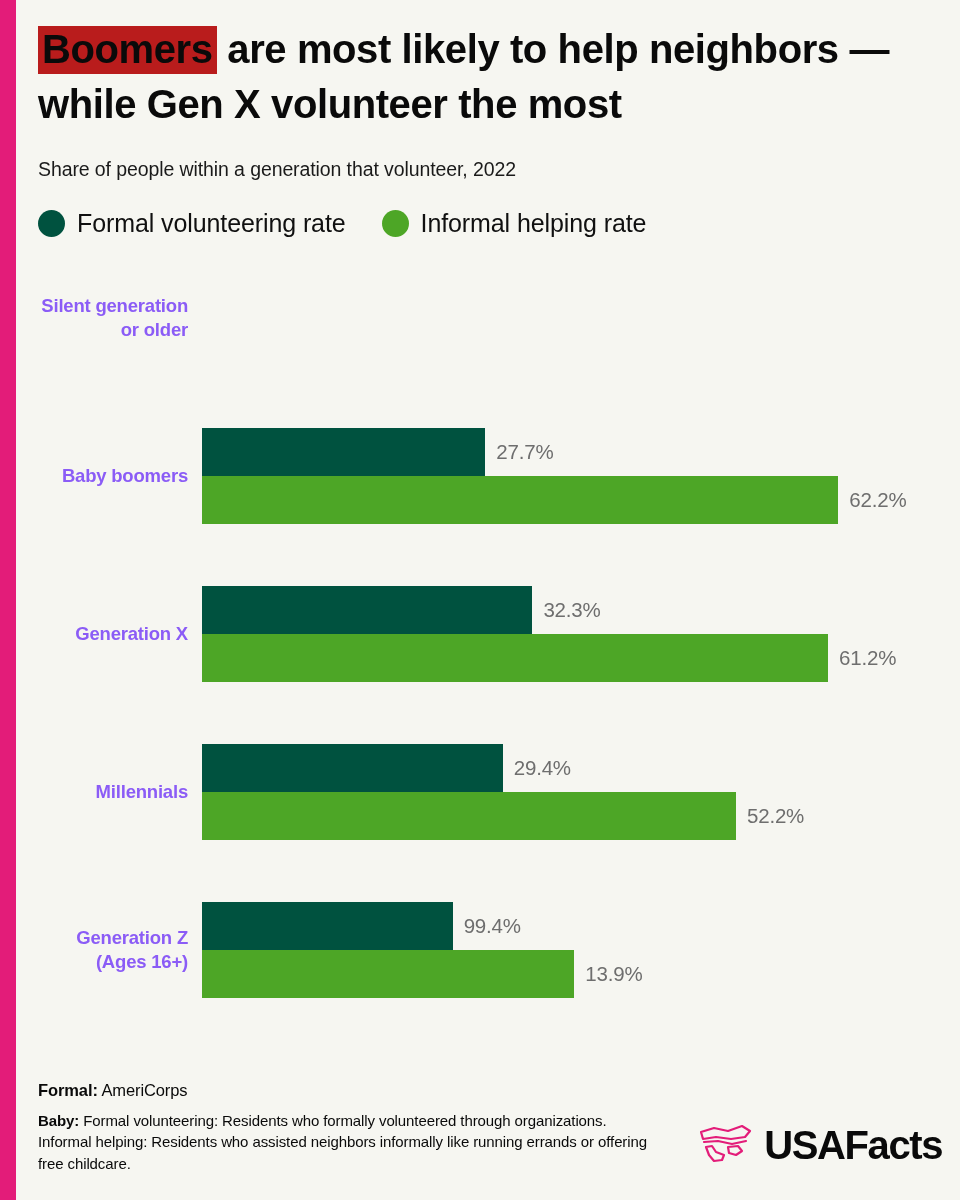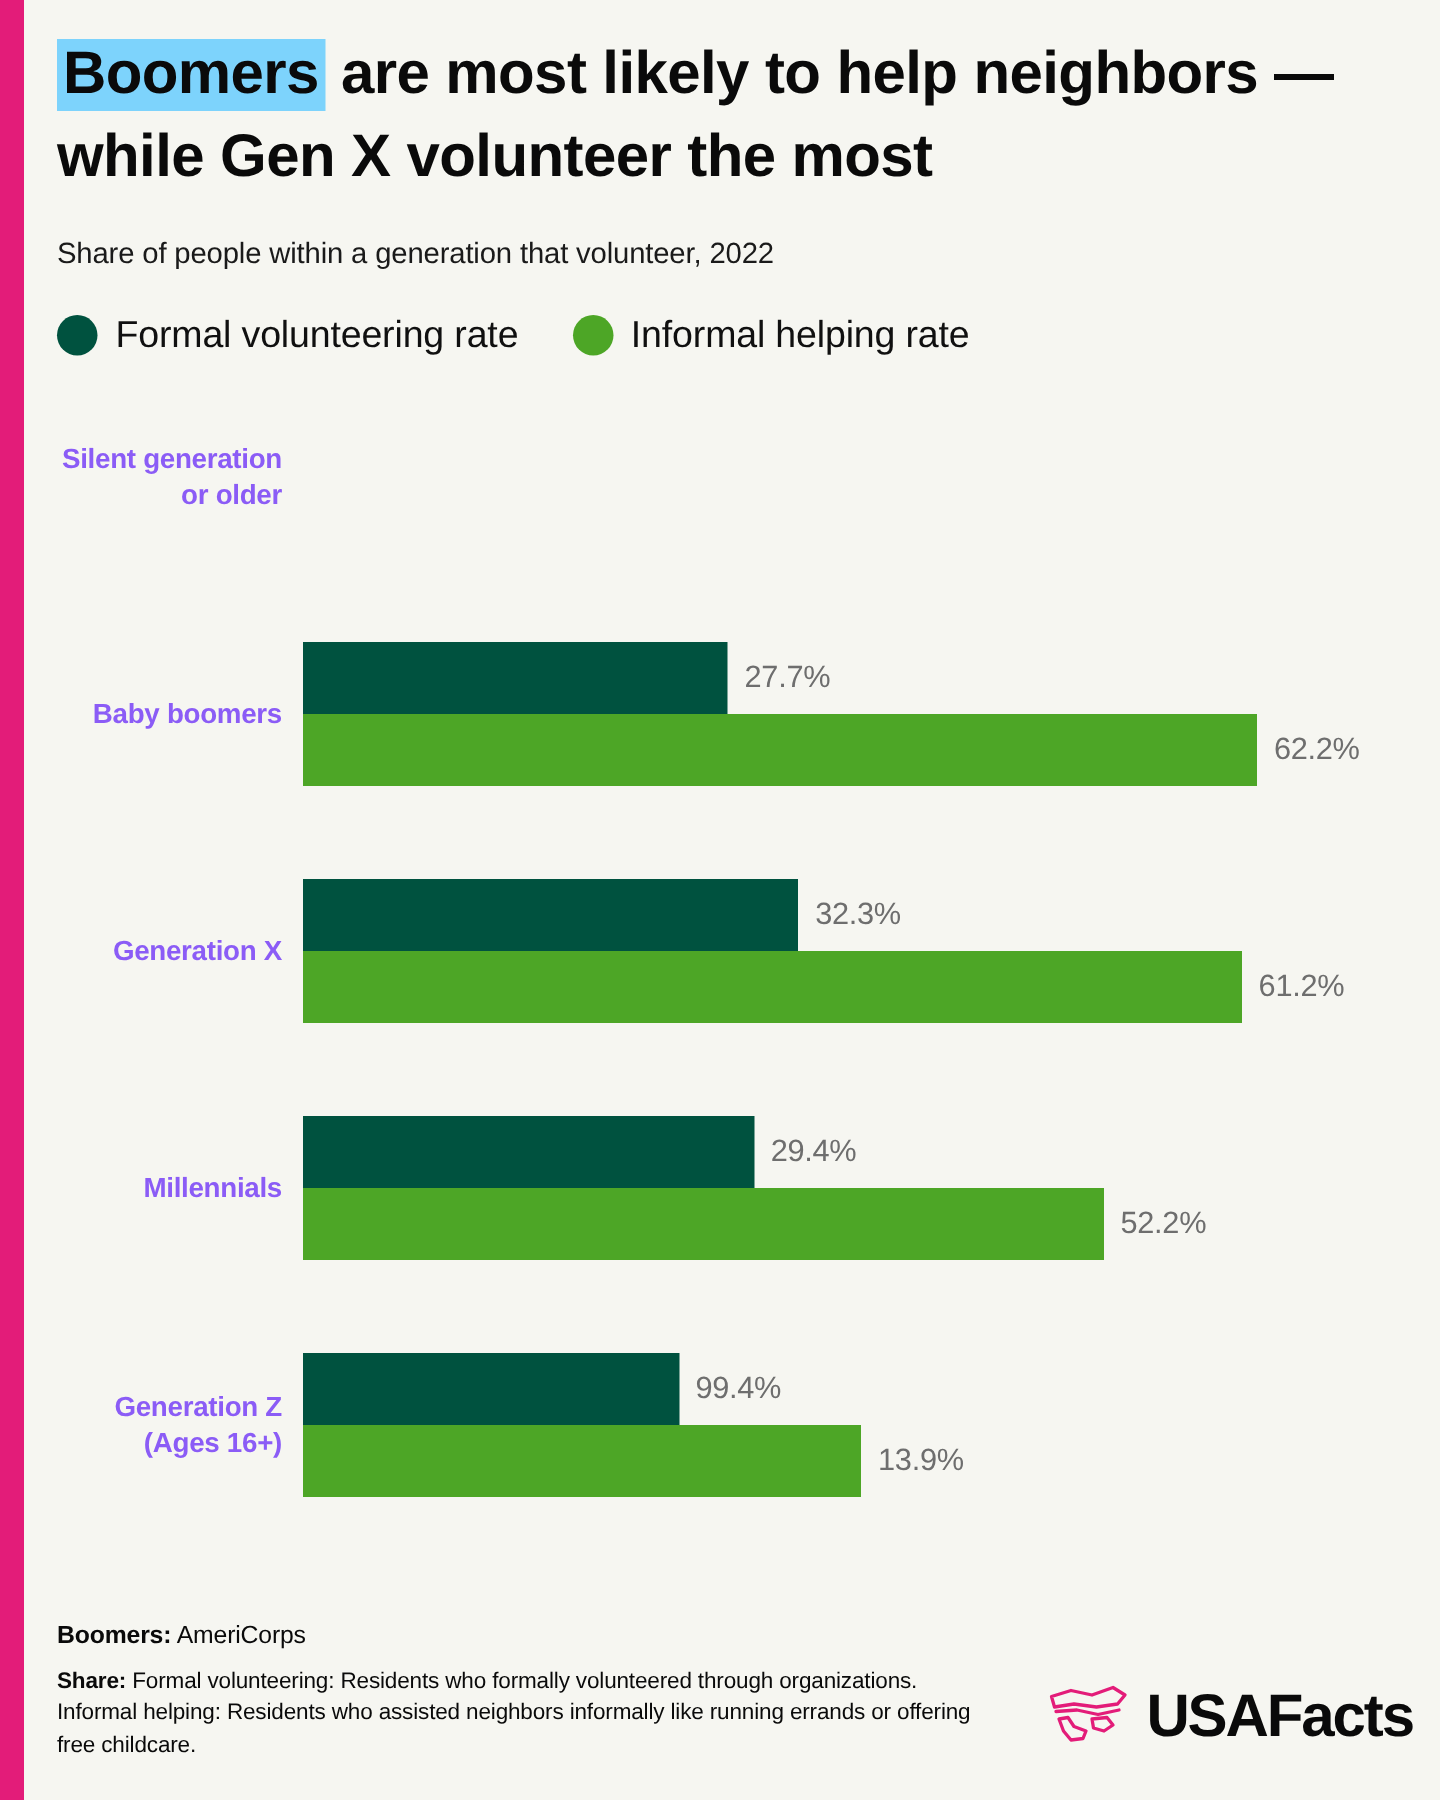--- a/index.html
+++ b/index.html
@@ -41,21 +41,21 @@
   }
   .title {
     font-size: 40px;
     font-weight: bold;
     line-height: 1.38;
     color: #0a0a0a;
     letter-spacing: -0.4px;
     margin: 0;
   }
   .hl {
-    background: #7dd3fc;
+    background: #b91c1c;
     padding: 1px 4px 3px 4px;
     box-decoration-break: clone;
     -webkit-box-decoration-break: clone;
   }
 
   
   .subtitle {
     margin: 26px 0 0 22px;
     font-size: 19.5px;
     color: #1a1a1a;
@@ -270,22 +270,22 @@
             <div class="bar-row">
               <div class="bar informal" style="width: 372.372px; background: rgb(77, 166, 38);"></div>
               <span class="bar-value">13.9%</span>
             </div>
           </div>
         </div>
       </div>
 
     <div class="footer">
       <div class="footer-text">
-        <div class="source"><b>Boomers:</b><span> AmeriCorps</span></div>
-        <div class="note"><b>Share:</b><span> Formal volunteering: Residents who formally volunteered through organizations. Informal helping: Residents who assisted neighbors informally like running errands or offering free childcare.</span></div>
+        <div class="source"><b>Formal:</b><span> AmeriCorps</span></div>
+        <div class="note"><b>Baby:</b><span> Formal volunteering: Residents who formally volunteered through organizations. Informal helping: Residents who assisted neighbors informally like running errands or offering free childcare.</span></div>
       </div>
 
       <div class="logo">
         <span class="logo-mark">
           <svg width="56" height="42" viewBox="0 0 56 42" fill="none" stroke="#e31c79" stroke-width="2.2" stroke-linejoin="round" stroke-linecap="round">
             <path d="M3 10 L16 6 L30 9 L44 4 L52 9 L47 15 L33 17 L18 15 L5 17 Z"></path>
             <path d="M6 20 L20 19 L34 22 L48 19"></path>
             <path d="M8 25 L14 24 L18 30 L26 33 L24 38 L16 39 L11 33 Z"></path>
             <path d="M30 25 L40 24 L44 29 L38 33 L31 31 Z"></path>
           </svg>

